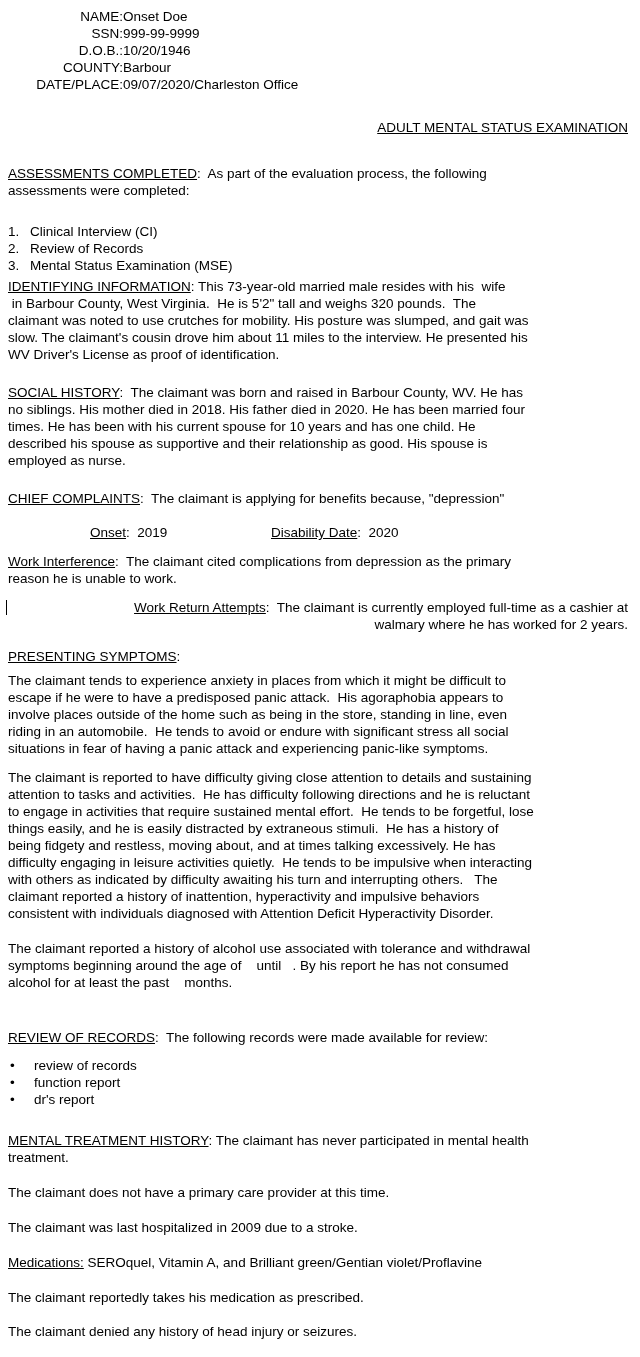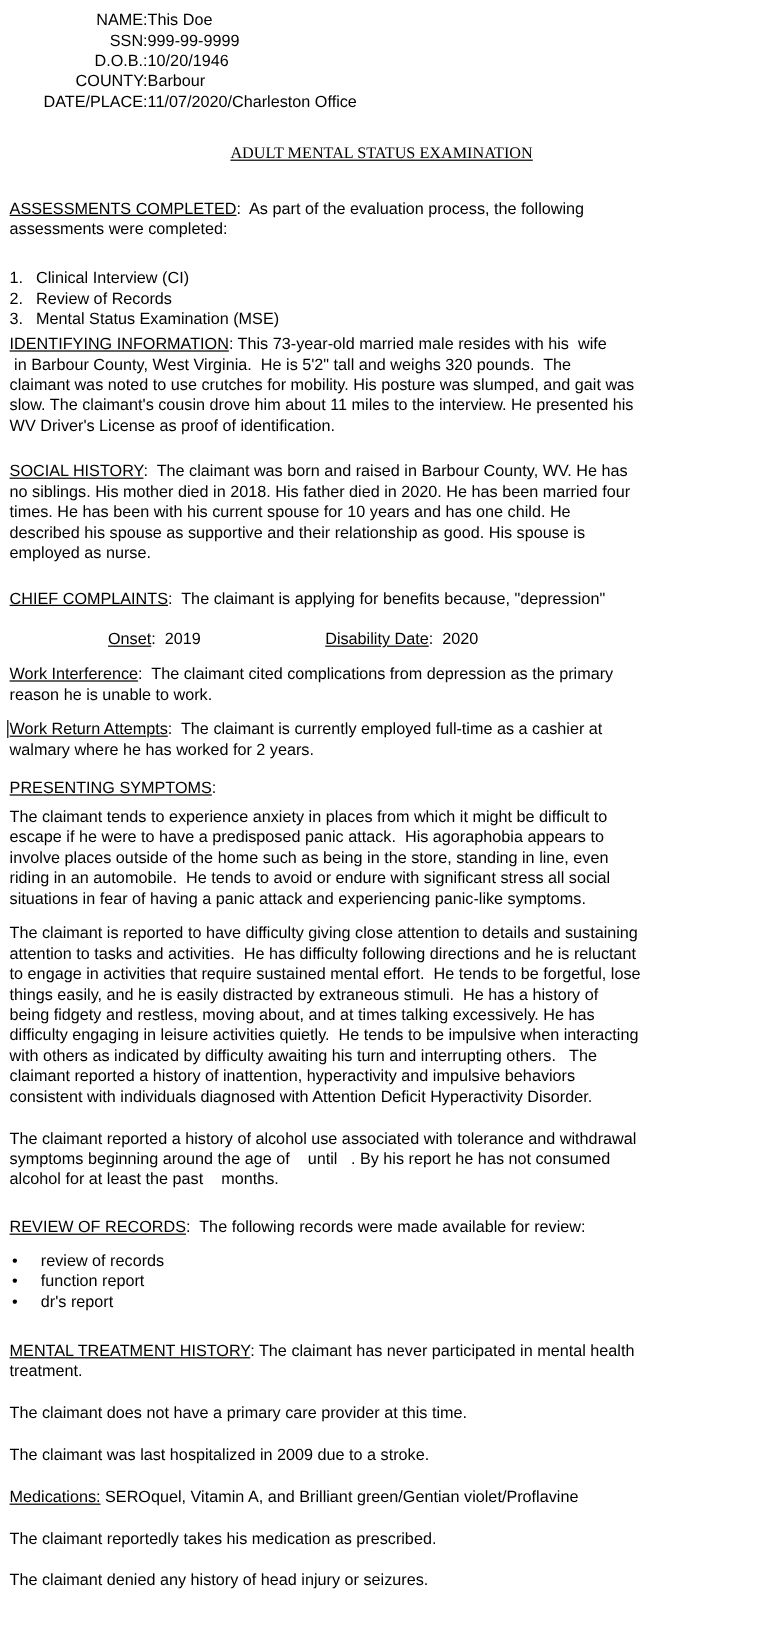--- a/index.html
+++ b/index.html
@@ -11,69 +11,69 @@
     font-family: "Liberation Sans", "DejaVu Sans", sans-serif;
     font-size: 13.5px;
     line-height: 17px;
     color: #000000;
     background: #ffffff;
   }
   .u { text-decoration: underline; }
   .kv-row { display: flex; }
   .kv-label { flex: 0 0 115px; white-space: nowrap; text-align: right; }
   .kv-value { white-space: pre; }
-  .doc-title { text-align: center; margin: 26px 0 29px 0; font-family: Liberation Serif, serif; }
+  .doc-title { text-align: right; margin: 26px 0 29px 0; }
   .block { margin: 0; white-space: pre-wrap; }
   .olist .li, .ulist .li { display: flex; }
   .li-num { flex: 0 0 22px; }
   .li-bullet { flex: 0 0 24px; padding-left: 2px; }
   .li-text { white-space: pre-wrap; }
   .onset-row { display: flex; padding-left: 82px; }
   .onset-first { width: 181px; white-space: pre; }
   .onset-second { white-space: pre; }
-  .rel { position: relative; }
+  .rel { position: relative; text-align: right; }
   .caret {
     position: absolute;
     left: -2px;
     top: 1px;
     width: 1px;
     height: 15px;
     background: #000000;
   }
   .mb4{margin-bottom:4px}.mb5{margin-bottom:18px}.mb7{margin-bottom:7px}
   .mb8{margin-bottom:24px}.mb11{margin-bottom:11px}.mb12{margin-bottom:12px}
   .mb14{margin-bottom:14px}.mb15{margin-bottom:15px}.mb16{margin-bottom:16px}
   .mb17{margin-bottom:17px}.mb18{margin-bottom:18px}.mb21{margin-bottom:21px}
-  .mb23{margin-bottom:23px}.mb24{margin-bottom:24px}
+  .mb23{margin-bottom:38px}.mb24{margin-bottom:24px}
 </style>
 </head>
 <body>
 
 <div class="page">
 
   <div class="kv mb0">
     <div class="kv-row">
       <span class="kv-label">NAME:</span>
-      <span class="kv-value">This Doe</span>
+      <span class="kv-value">Onset Doe</span>
     </div>
     <div class="kv-row">
       <span class="kv-label">SSN:</span>
       <span class="kv-value">999-99-9999</span>
     </div>
     <div class="kv-row">
       <span class="kv-label">D.O.B.:</span>
       <span class="kv-value">10/20/1946</span>
     </div>
     <div class="kv-row">
       <span class="kv-label">COUNTY:</span>
       <span class="kv-value">Barbour</span>
     </div>
     <div class="kv-row">
       <span class="kv-label">DATE/PLACE:</span>
-      <span class="kv-value">11/07/2020/Charleston Office</span>
+      <span class="kv-value">09/07/2020/Charleston Office</span>
     </div>
   </div>
 
   <div class="doc-title">
     <span class="u">ADULT MENTAL STATUS EXAMINATION</span>
   </div>
 
   <p class="block mb8"><span class="u">ASSESSMENTS COMPLETED</span><span>:  As part of the evaluation process, the following
 assessments were completed:</span></p>
 

